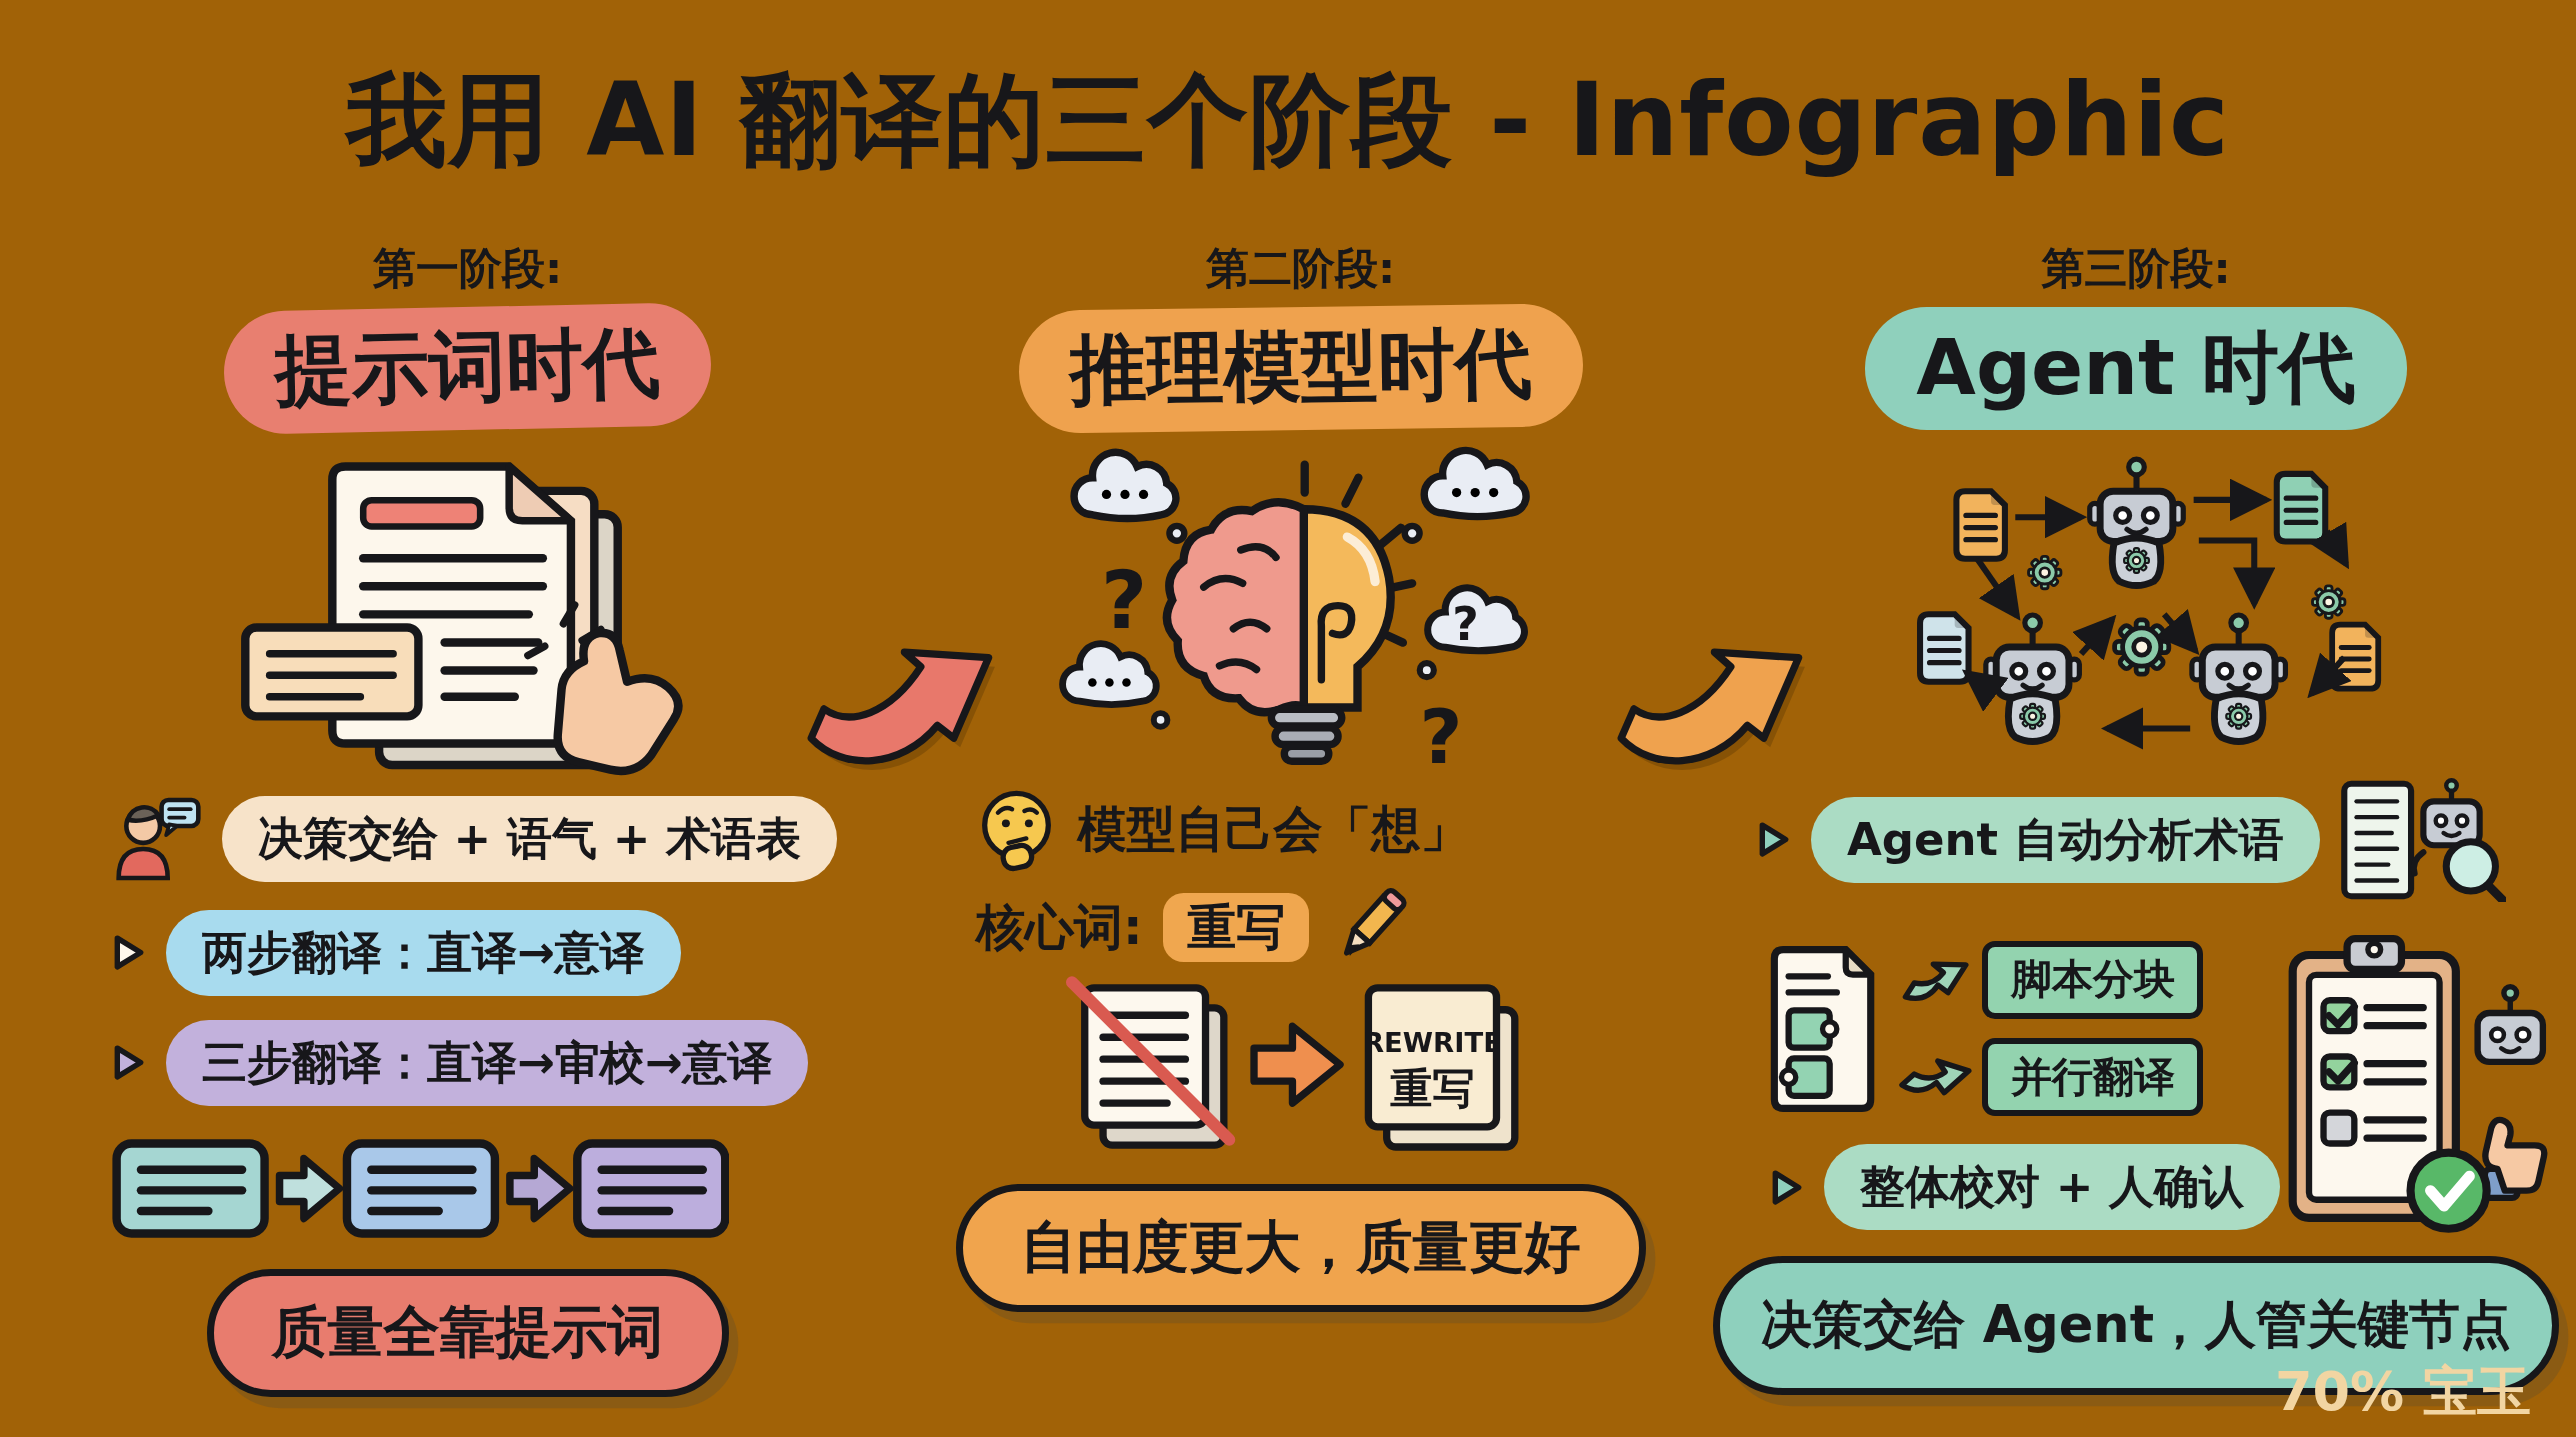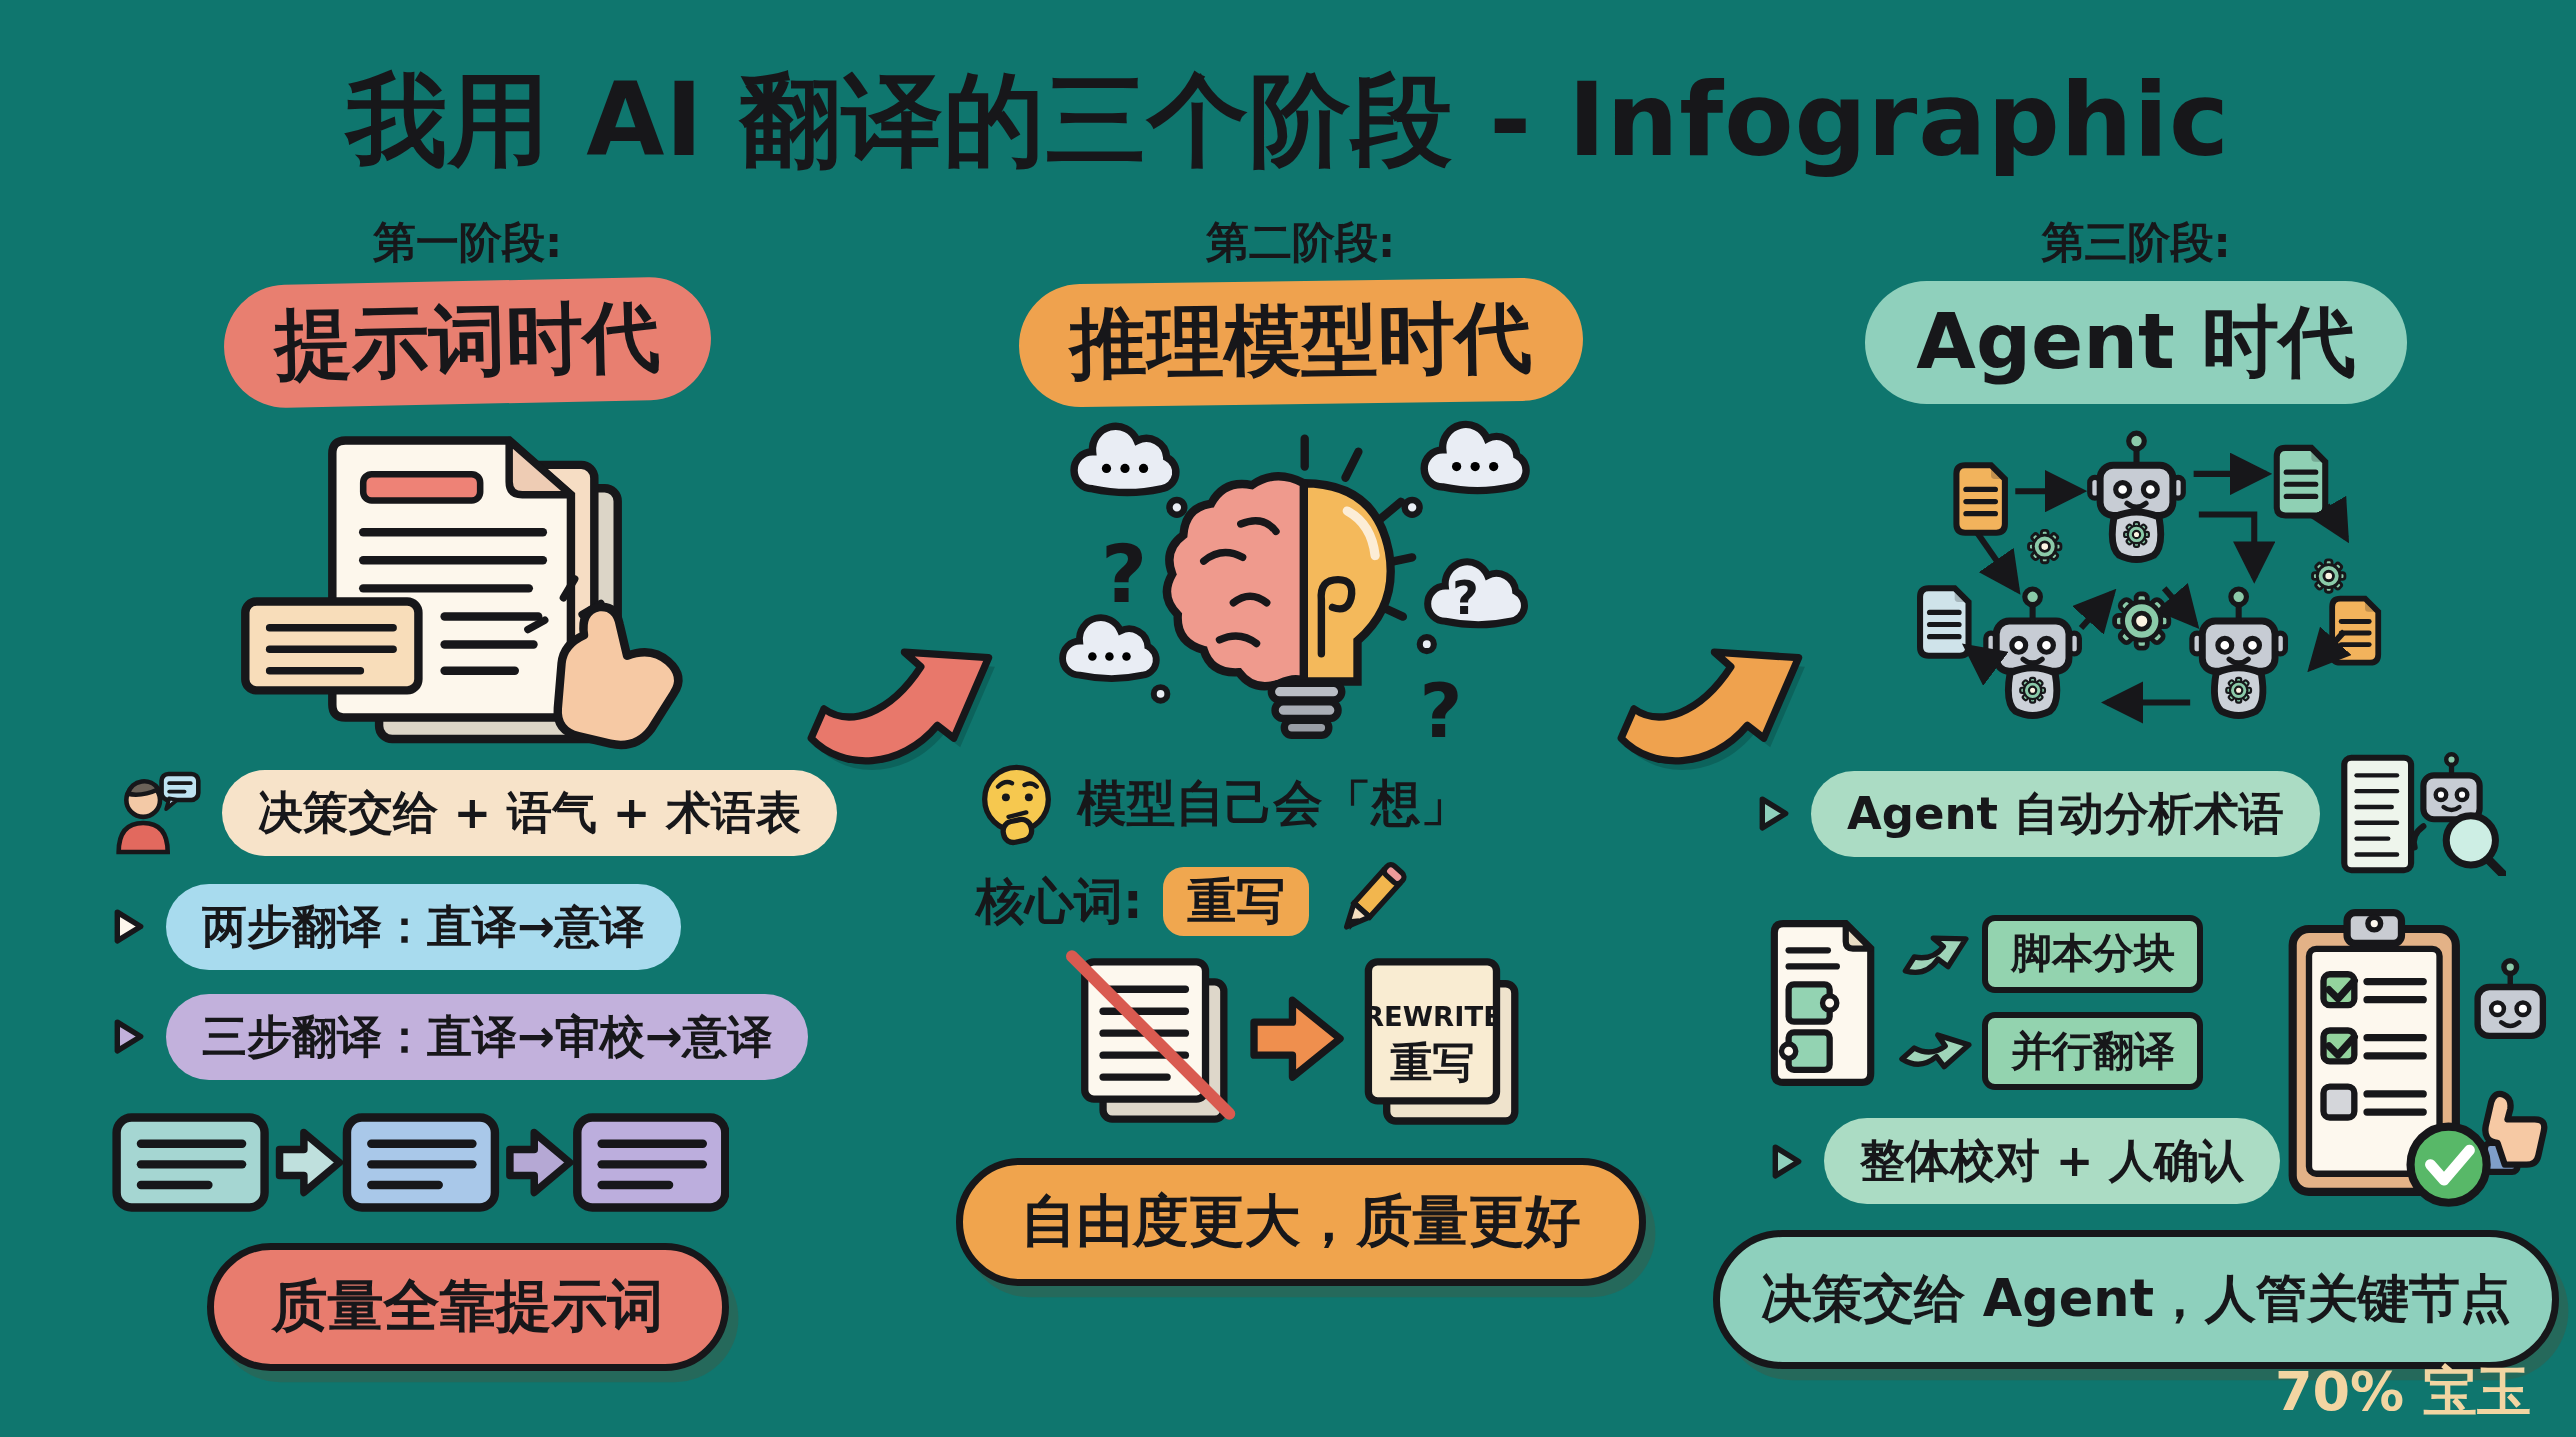--- a/index.html
+++ b/index.html
@@ -1,19 +1,19 @@
 <!DOCTYPE html>
 <html style="font-size:15px"><head>
 <meta charset="utf-8">
 <style>
 *{box-sizing:border-box;margin:0;padding:0}
 html,body{background:#fcf4e3}
-.canvas{position:relative;width:2576px;height:1438px;background:#0f766e;font-family:"DejaVu Sans",sans-serif;color:#17171a;overflow:hidden}
+.canvas{position:relative;width:2576px;height:1438px;background:#a16207;font-family:"DejaVu Sans",sans-serif;color:#17171a;overflow:hidden}
 .title{position:absolute;top:54px;left:0;width:100%;text-align:center;font-size:101px;font-weight:800;letter-spacing:0.9px}
-.stage{position:absolute;top:214px;display:flex;flex-direction:column;align-items:center}
+.stage{position:absolute;top:240px;display:flex;flex-direction:column;align-items:center}
 .stage1{left:98px;width:739px}
 .stage2{left:931px;width:739px}
 .stage3{left:1743px;width:786px}
 .stage-label{font-size:43px;font-weight:800}
 .stage-title{margin-top:9.4px;font-size:77px;font-weight:800;padding:9.4px 51px;border-radius:66px;white-space:nowrap}
 .t-red{background:#e87f70;transform:rotate(-1.2deg)}
 .t-orange{background:#efa24e;transform:rotate(-0.8deg)}
 .t-teal{background:#8fd0bc}
 .illus-wrap{margin-top:11.2px;height:343px;display:flex;align-items:center;justify-content:center}
 .items{margin-top:7.5px;display:flex;flex-direction:column;gap:24px;width:100%;padding-left:13px}

